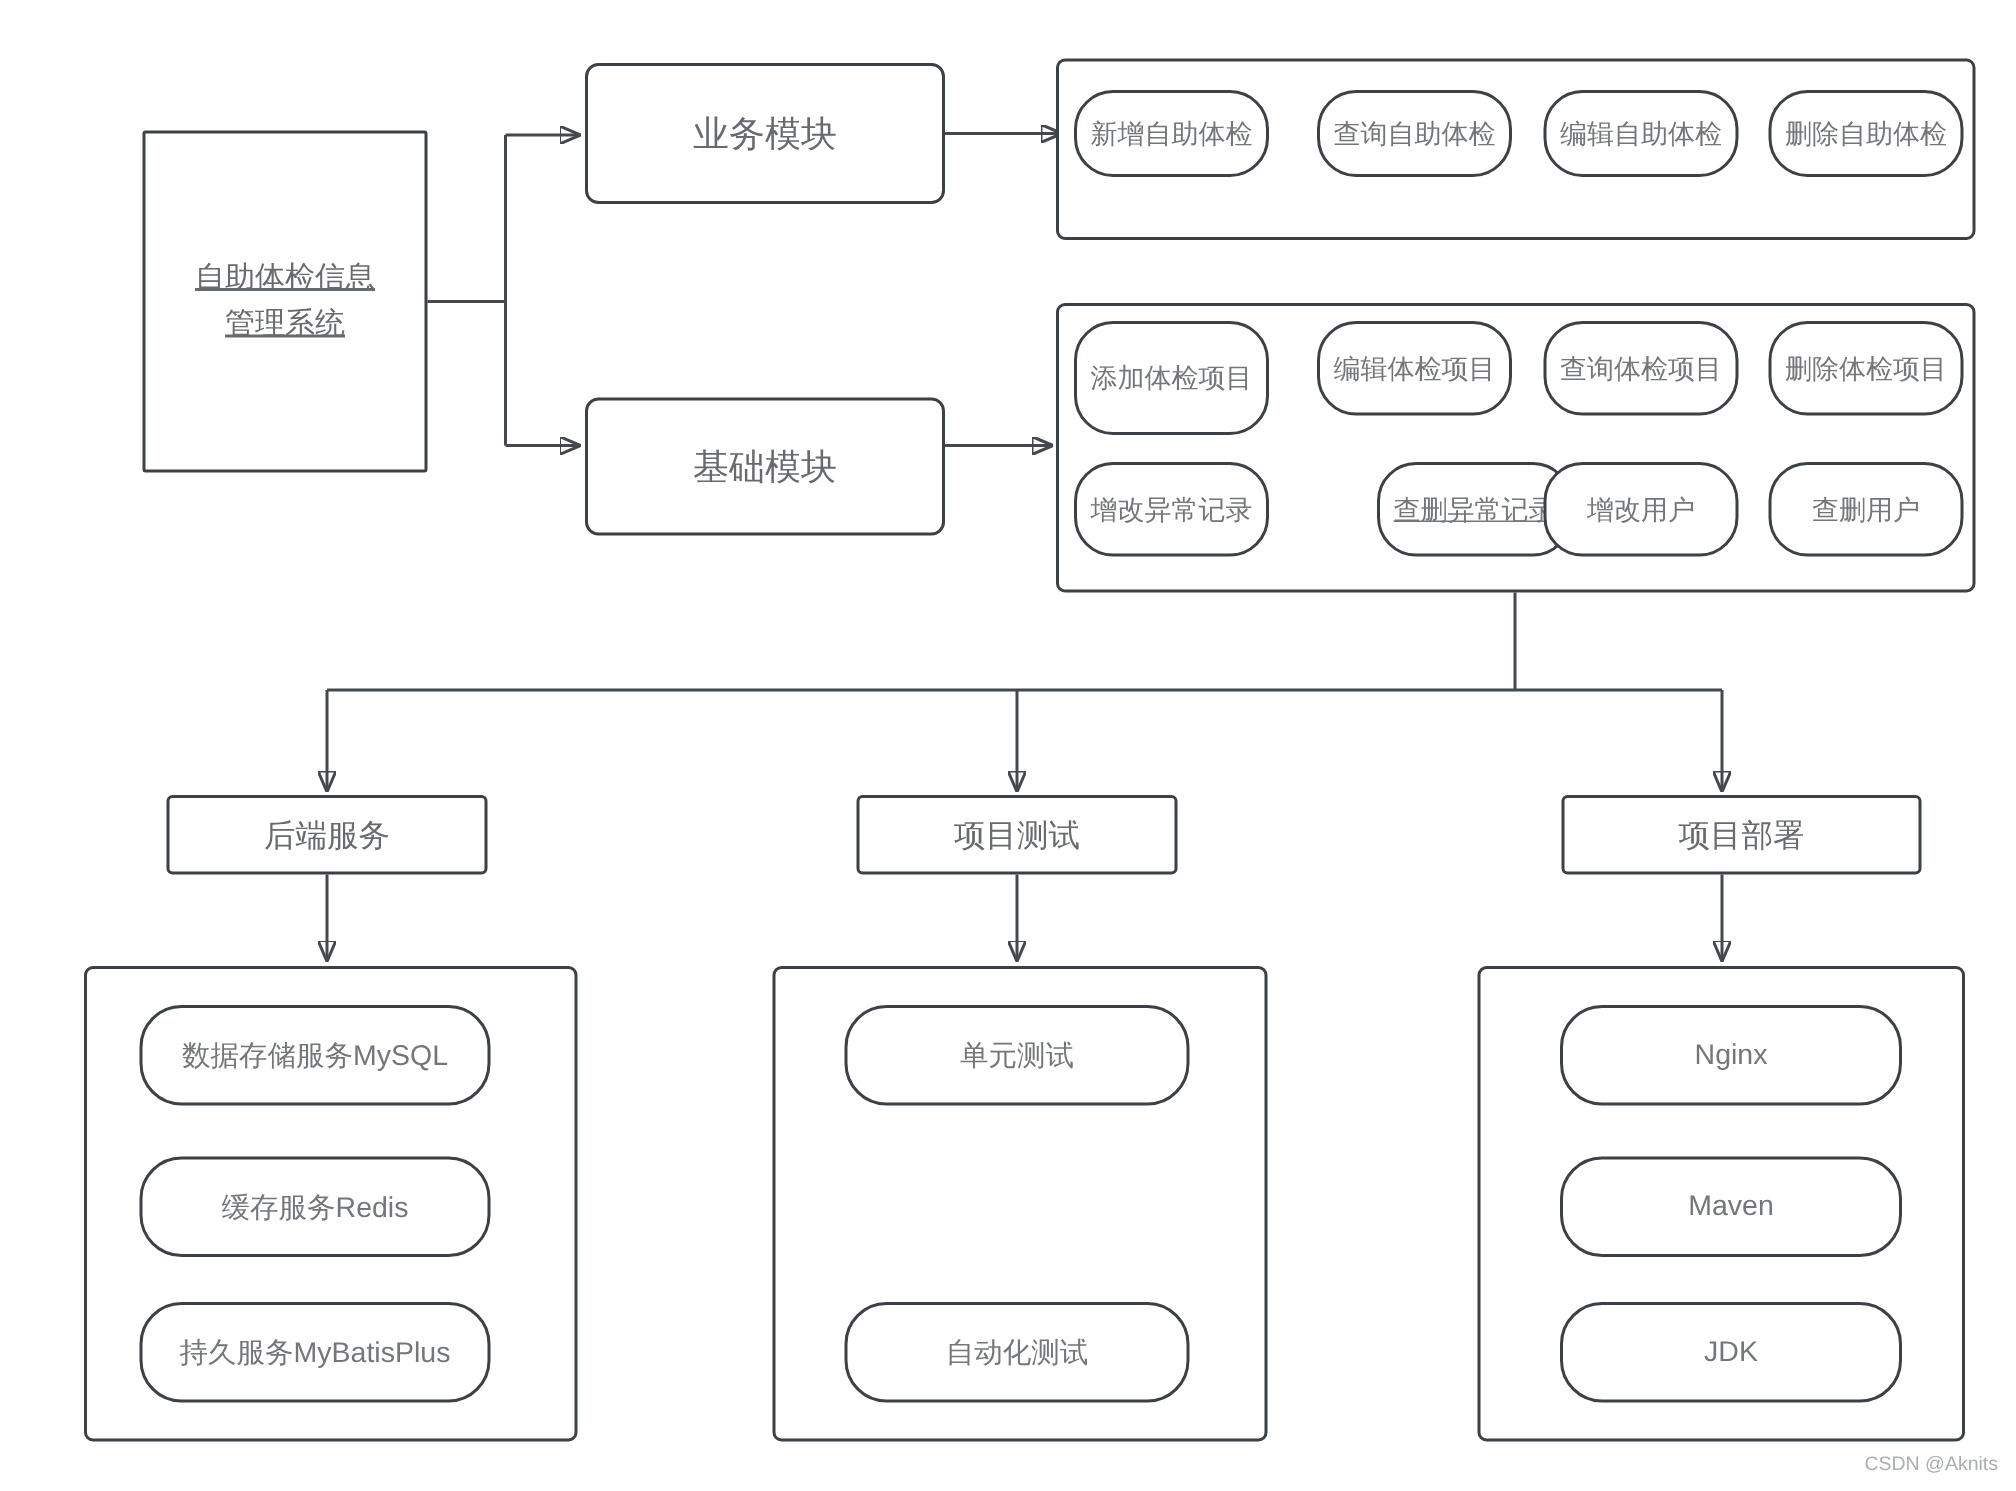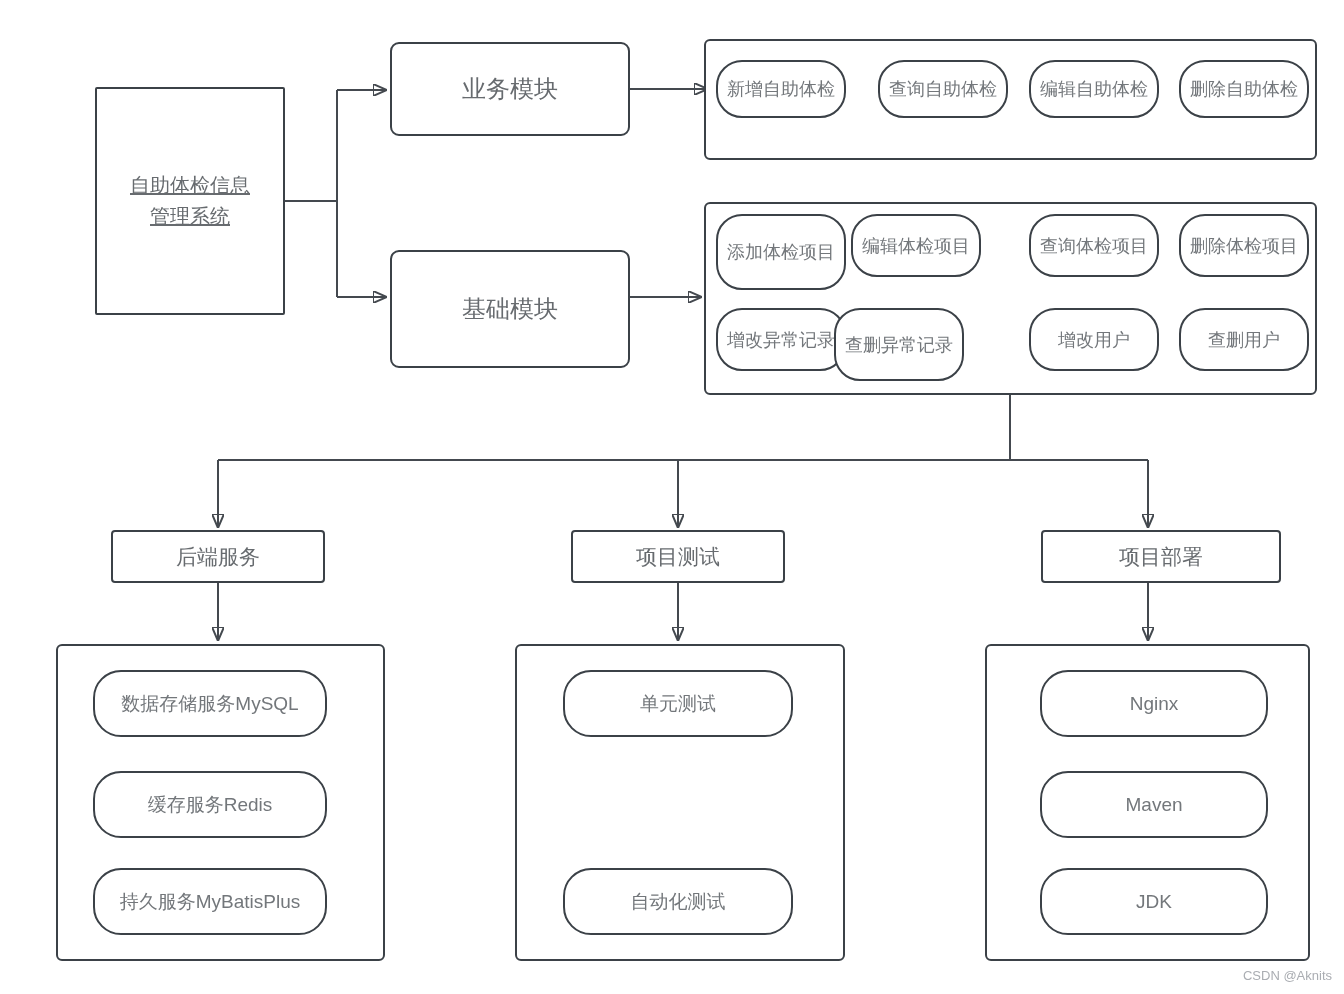--- a/index.html
+++ b/index.html
@@ -80,21 +80,21 @@
   <div class="box root-box" style="left:95px;top:87px;width:190px;height:228px;">
     <div>
       <div>自助体检信息</div>
       <div>管理系统</div>
     </div>
   </div>
 
   <div class="box module-box" style="left:390px;top:42px;width:240px;height:94px;">
     <span>业务模块</span>
   </div>
-  <div class="box module-box" style="left:390px;top:250px;width:240px;height:118px;text-align:right;">
+  <div class="box module-box" style="left:390px;top:265px;width:240px;height:92px;text-align:right;">
     <span>基础模块</span>
   </div>
 
   <div class="box group-box" style="left:704px;top:39px;width:613px;height:121px;"></div>
   <div class="box pill pill-sm" style="left:716px;top:60px;width:130px;height:58px;">
     <span>新增自助体检</span>
   </div>
   <div class="box pill pill-sm" style="left:878px;top:60px;width:130px;height:58px;">
     <span>查询自助体检</span>
   </div>
@@ -102,33 +102,33 @@
     <span>编辑自助体检</span>
   </div>
   <div class="box pill pill-sm" style="left:1179px;top:60px;width:130px;height:58px;">
     <span>删除自助体检</span>
   </div>
 
   <div class="box group-box" style="left:704px;top:202px;width:613px;height:193px;"></div>
   <div class="box pill pill-sm" style="left:716px;top:214px;width:130px;height:76px;">
     <span>添加体检项目</span>
   </div>
-  <div class="box pill pill-sm" style="left:851px;top:214px;width:130px;height:63px;">
+  <div class="box pill pill-sm" style="left:878px;top:214px;width:130px;height:63px;">
     <span>编辑体检项目</span>
   </div>
   <div class="box pill pill-sm" style="left:1029px;top:214px;width:130px;height:63px;">
     <span>查询体检项目</span>
   </div>
   <div class="box pill pill-sm" style="left:1179px;top:214px;width:130px;height:63px;">
     <span>删除体检项目</span>
   </div>
   <div class="box pill pill-sm" style="left:716px;top:308px;width:130px;height:63px;">
     <span>增改异常记录</span>
   </div>
-  <div class="box pill pill-sm" style="left:834px;top:308px;width:130px;height:73px;">
+  <div class="box pill pill-sm" style="left:918px;top:308px;width:130px;height:63px;text-decoration:underline;">
     <span>查删异常记录</span>
   </div>
   <div class="box pill pill-sm" style="left:1029px;top:308px;width:130px;height:63px;">
     <span>增改用户</span>
   </div>
   <div class="box pill pill-sm" style="left:1179px;top:308px;width:130px;height:63px;">
     <span>查删用户</span>
   </div>
 
   <div class="box header-box" style="left:111px;top:530px;width:214px;height:53px;">

